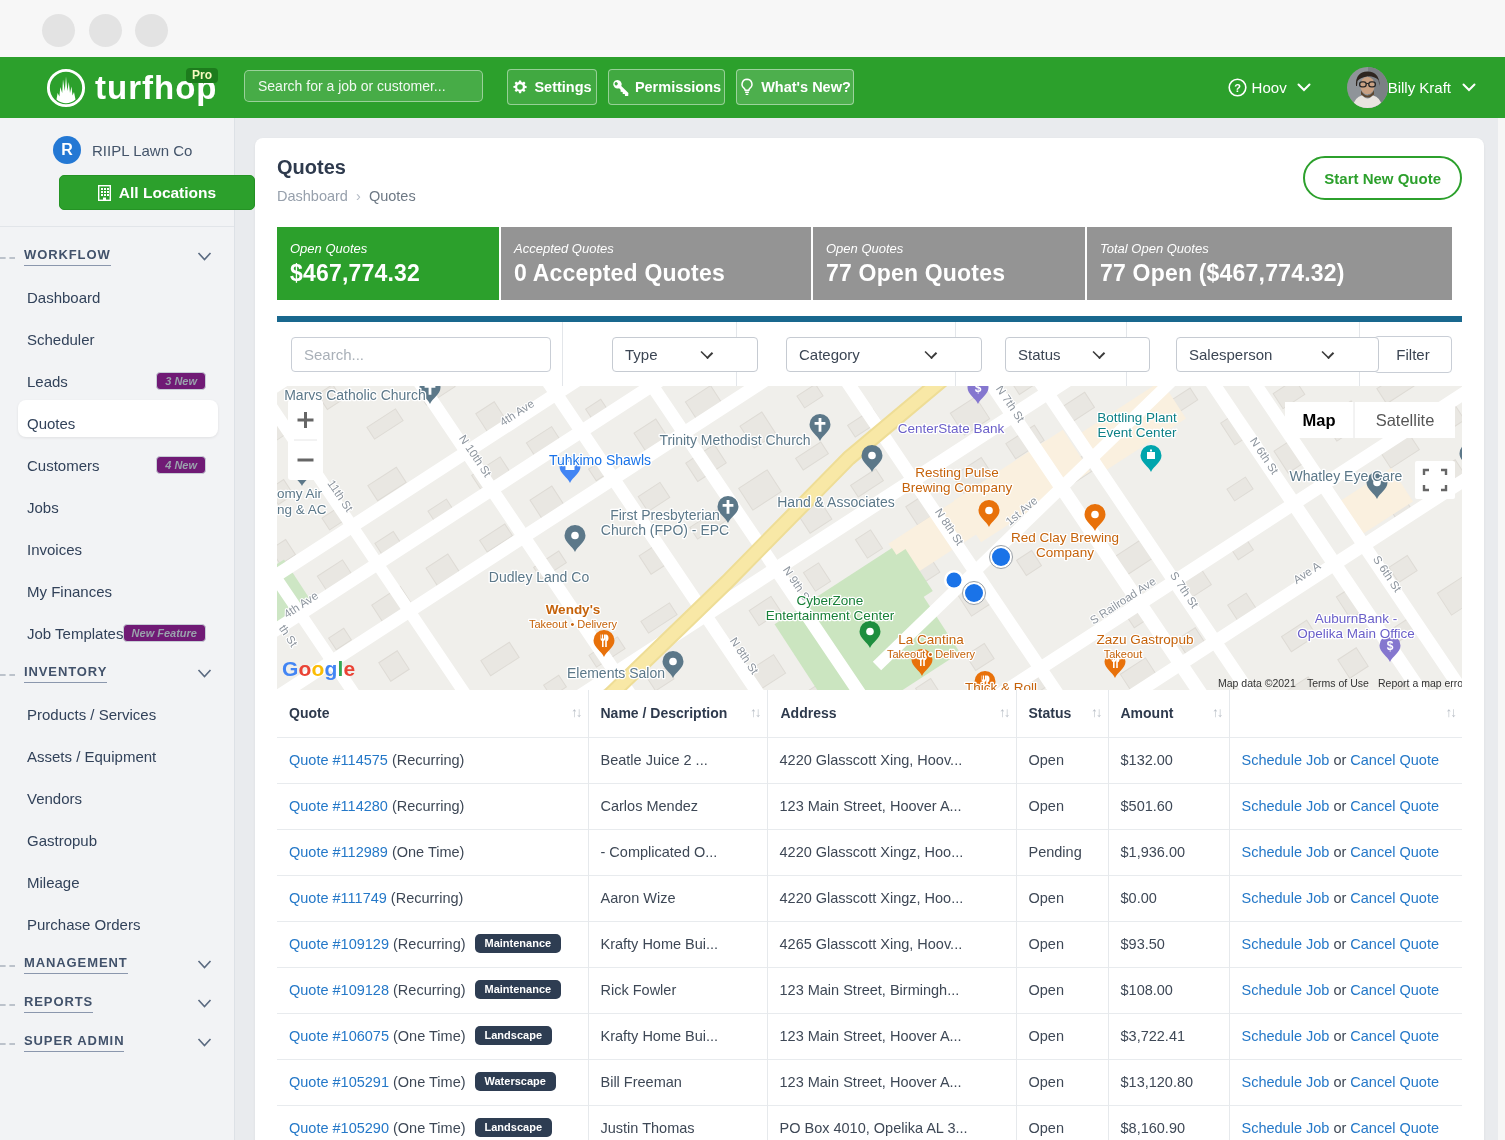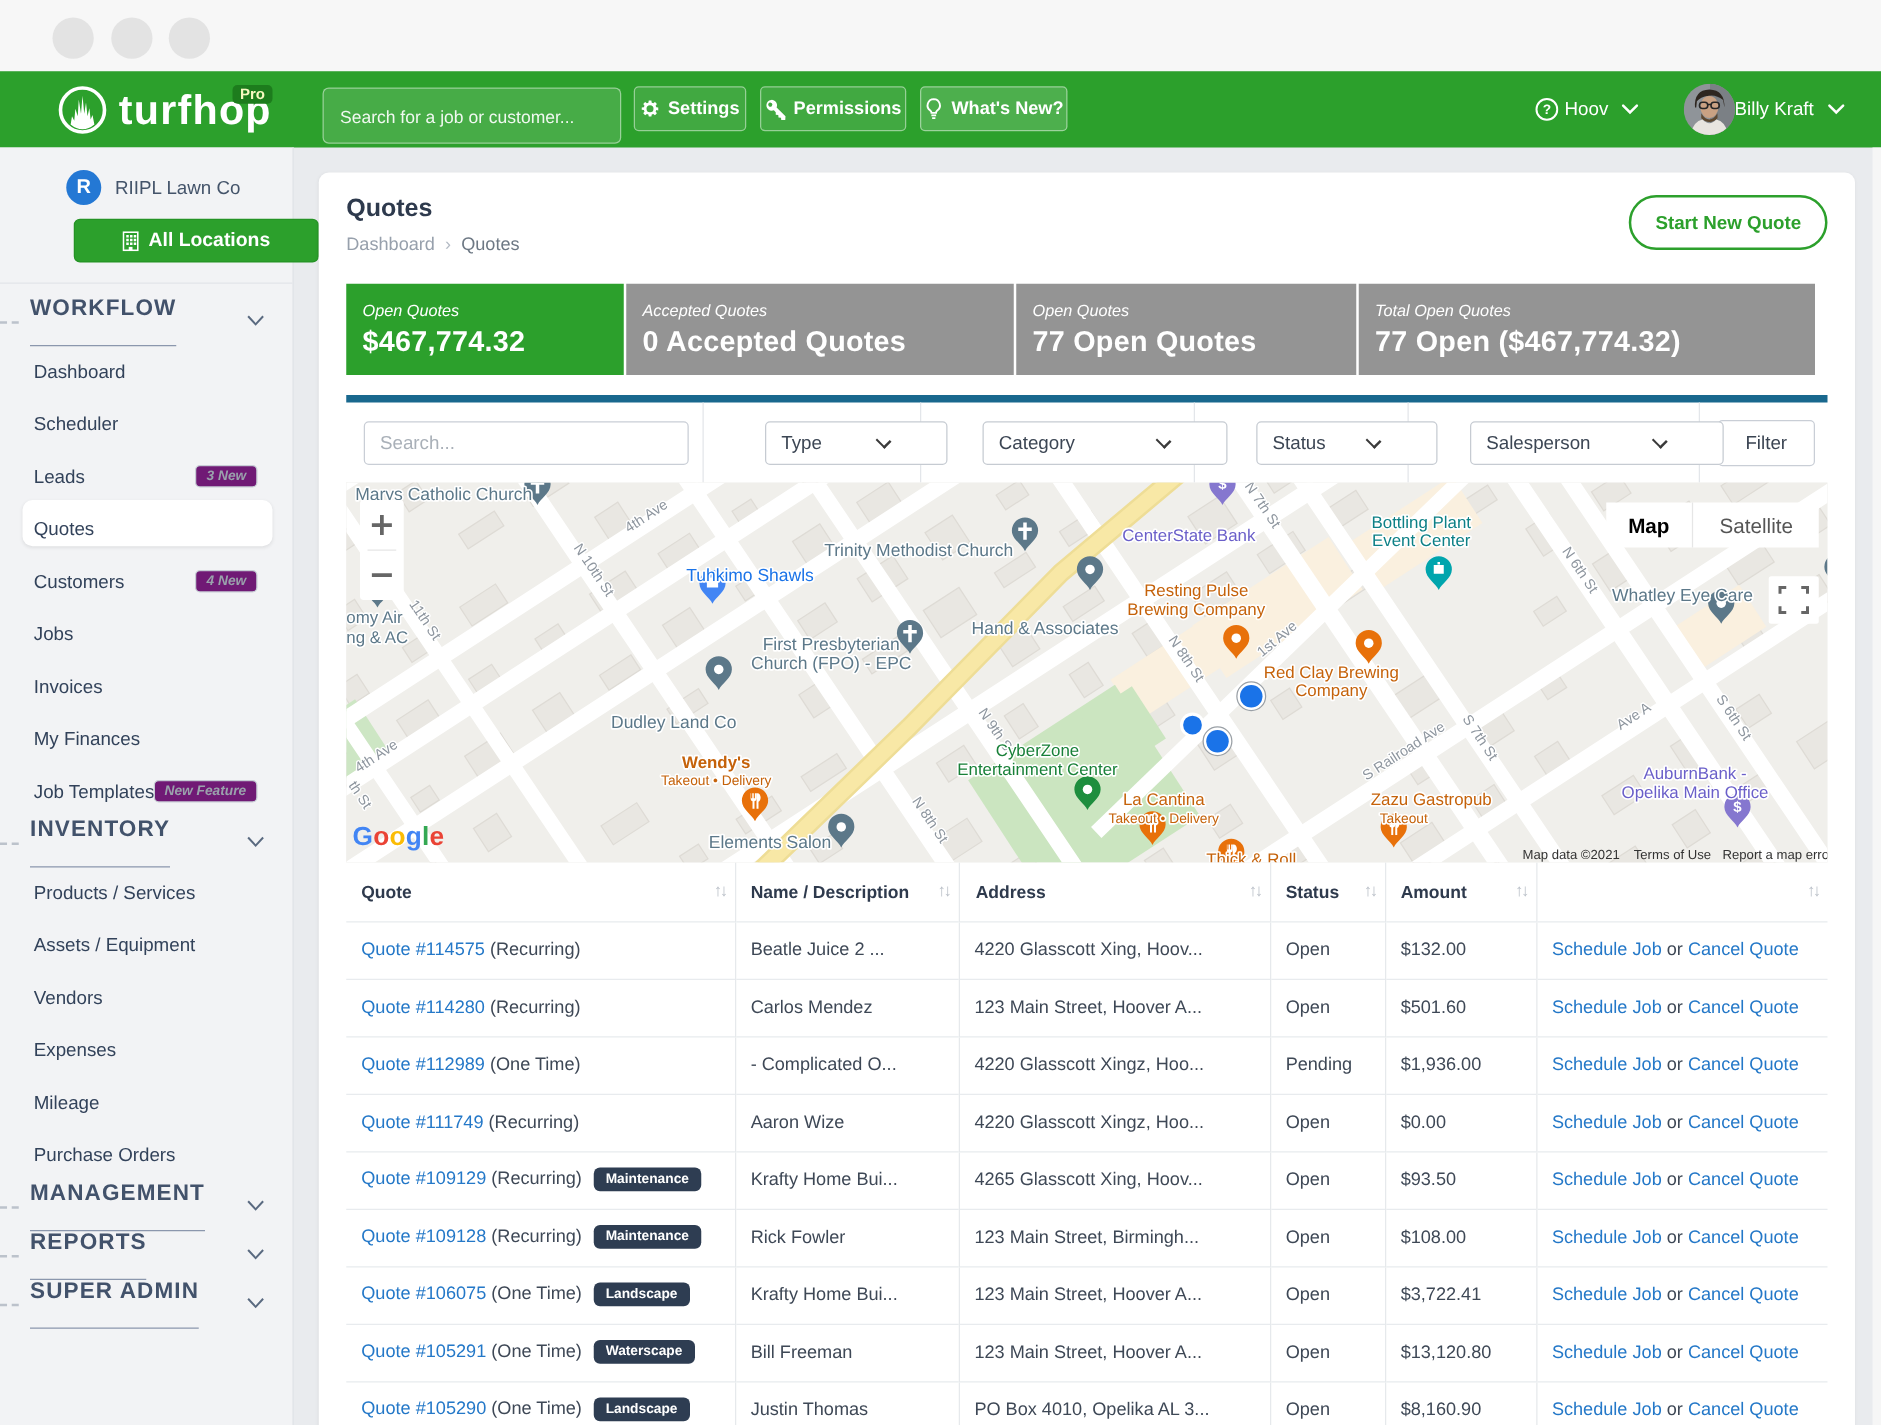--- a/index.html
+++ b/index.html
@@ -3,31 +3,31 @@
 <meta charset="utf-8">
 <style>
 * { margin:0; padding:0; box-sizing:border-box; }
 html,body { width:1505px; height:1140px; overflow:hidden; font-family:"Liberation Sans", sans-serif; background:#e9ebee; }
 .topbar { height:57px; background:#f7f7f7; position:relative; }
 .topbar .dot { position:absolute; top:14px; width:33px; height:33px; border-radius:50%; background:#e3e3e3; }
 .navbar { height:61px; background:#2ca02c; display:flex; align-items:center; position:relative; }
 .logo-wrap { display:flex; align-items:center; margin-left:46px; position:relative; }
 .logo-text { color:#fff; font-size:33px; font-weight:bold; letter-spacing:1px; margin-left:9px; }
 .pro-badge { position:absolute; left:140px; top:0px; background:#1d7c1d; color:#f7f9c0; font-size:12px; font-weight:bold; padding:1px 6px 2px; border-radius:4px; line-height:12px; }
-.nav-search { position:absolute; left:258px; top:13px; width:239px; height:45px; background:rgba(255,255,255,0.13); border:1px solid rgba(255,255,255,0.45); border-radius:5px; color:#fff; display:flex; align-items:center; padding-left:13px; font-size:14px; color:rgba(255,255,255,0.92); }
+.nav-search { position:absolute; left:244px; top:13px; width:239px; height:32px; background:rgba(255,255,255,0.13); border:1px solid rgba(255,255,255,0.45); border-radius:5px; color:#fff; display:flex; align-items:center; padding-left:13px; font-size:14px; color:rgba(255,255,255,0.92); }
 .nav-btn { position:absolute; top:12px; height:36px; white-space:nowrap; background:rgba(255,255,255,0.10); border:1px solid rgba(255,255,255,0.45); border-radius:4px; color:#fff; font-size:14.5px; font-weight:bold; display:flex; align-items:center; justify-content:center; gap:6px; }
 .nav-right { position:absolute; right:0; top:0; height:61px; display:flex; align-items:center; color:#fff; }
 .shell { display:flex; height:1022px; }
 .sidebar { width:235px; background:#f2f3f5; border-right:1px solid #dde1e6; position:relative; flex:none; }
 .main { flex:1; position:relative; }
 .panel { position:absolute; left:20px; top:20px; width:1229px; background:#fff; border-radius:8px 8px 0 0; box-shadow:0 1px 3px rgba(0,0,0,0.06); padding:0 22px; height:1010px; }
 .side-item { height:42px; display:flex; align-items:center; padding-left:27px; font-size:15px; color:#32425a; font-weight:500; position:relative; }
 .side-badge { position:absolute; right:28px; border:1px solid #c7cdd5; color:#9aa2ac; font-size:11px; font-weight:bold; padding:2px 8px; border-radius:4px; background:#701a75;font-style:italic; }
 .side-head { height:39px; display:flex; align-items:center; padding-left:24px; position:relative; margin-top:0; }
-.side-head span.t { font-size:18px; font-weight:bold; color:#42526b; letter-spacing:0.9px; border-bottom:1.5px solid #8b97ad; padding-bottom:19px; }
+.side-head span.t { font-size:13px; font-weight:bold; color:#42526b; letter-spacing:0.9px; border-bottom:1.5px solid #8b97ad; padding-bottom:3px; }
 .side-head:before { content:""; position:absolute; left:0; top:50%; width:15px; border-top:2px dashed #bcc2cb; }
 .side-head .chev { position:absolute; right:22px; }
 .chev svg { display:block; }
 .stat { color:#fff; padding:14px 0 0 13px; }
 .stat i { display:block; font-size:13px; font-weight:normal; }
 .stat b { display:block; font-size:23px; margin-top:4px; letter-spacing:0.2px; }
 .filterbar { display:flex; height:64px; align-items:center; }
 .fgroup { height:64px; display:flex; align-items:center; border-right:1px solid #e3e6ea; }
 .finput { width:260px; height:35px; margin-left:14px; border:1px solid #c9ced6; border-radius:4px; font-size:15px; padding-left:12px; color:#3c4654; font-family:"Liberation Sans",sans-serif; outline:none; }
 .finput::placeholder { color:#a9b0b8; }
@@ -155,21 +155,21 @@
         <span class="t">INVENTORY</span>
         <span class="chev">
           <svg width="15" height="9" viewBox="0 0 15 9">
             <path d="M1.5 1 L7.5 7.5 L13.5 1" fill="none" stroke="#5a6a80" stroke-width="1.6"></path>
           </svg>
         </span>
       </div>
     <div class="side-item">Products / Services</div>
     <div class="side-item">Assets / Equipment</div>
     <div class="side-item">Vendors</div>
-    <div class="side-item">Expenses</div>
+    <div class="side-item">Gastropub</div>
     <div class="side-item">Mileage</div>
     <div class="side-item">Purchase Orders</div>
     <div class="side-head">
         <span class="t">MANAGEMENT</span>
         <span class="chev">
           <svg width="15" height="9" viewBox="0 0 15 9">
             <path d="M1.5 1 L7.5 7.5 L13.5 1" fill="none" stroke="#5a6a80" stroke-width="1.6"></path>
           </svg>
         </span>
       </div>

